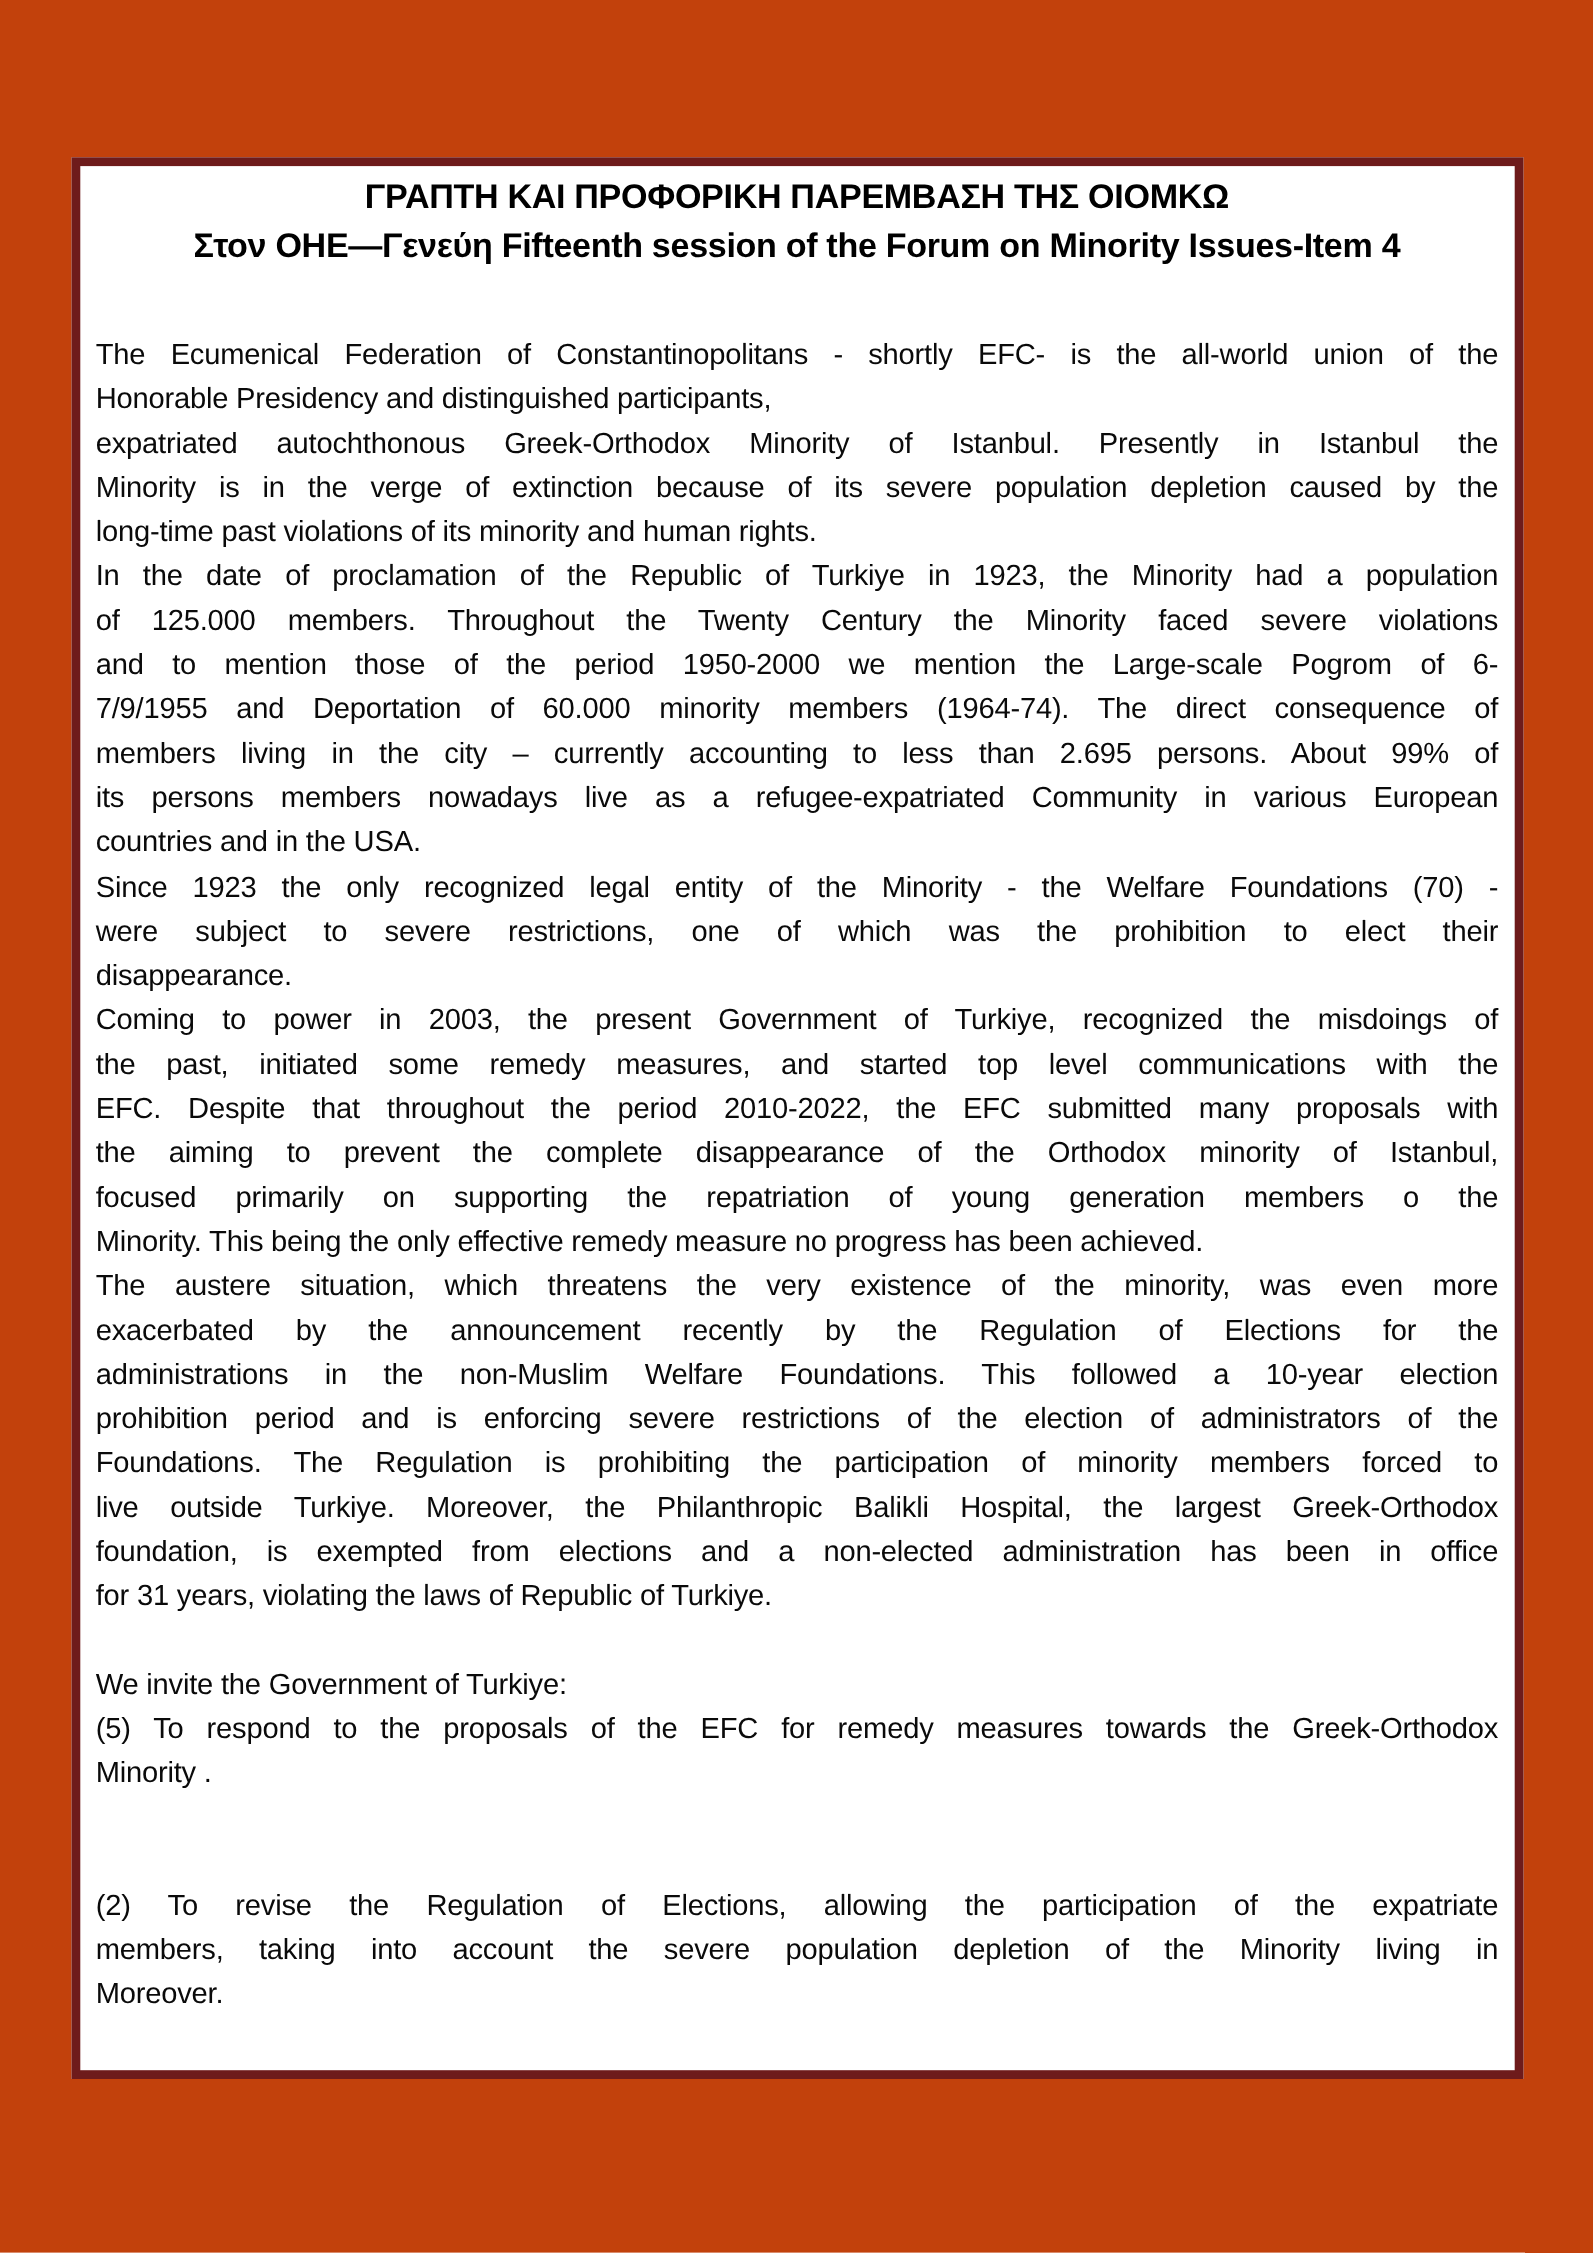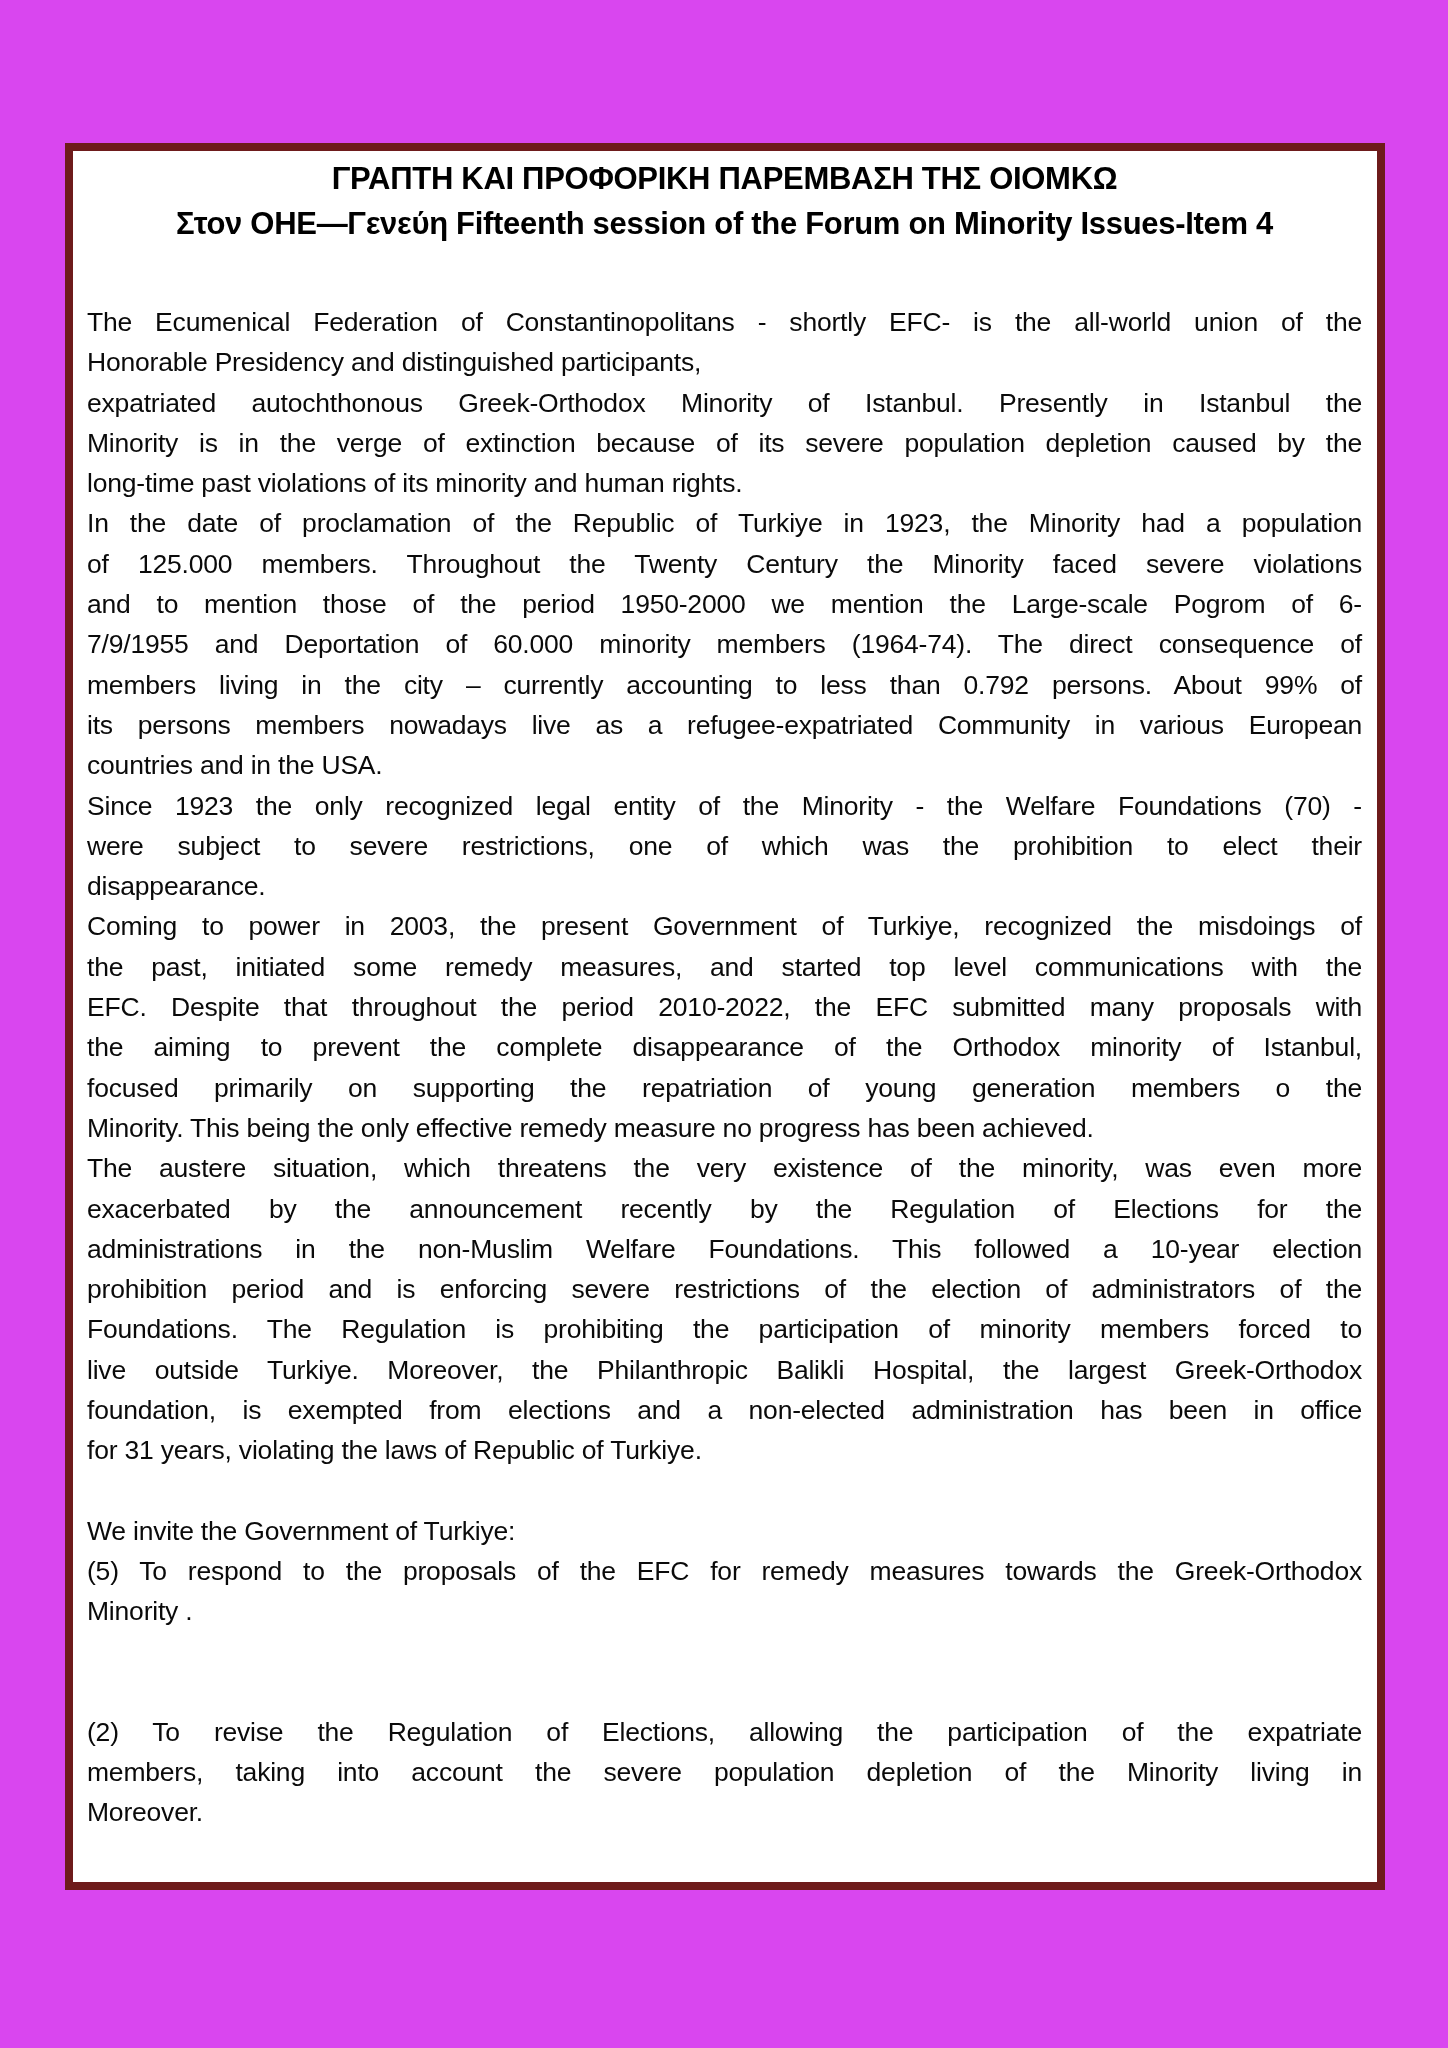--- a/index.html
+++ b/index.html
@@ -4,21 +4,21 @@
 <style>
   html, body {
     margin: 0;
     padding: 0;
     background: #ffffff;
   }
   .page {
     position: relative;
     width: 1448px;
     height: 2048px;
-    background: #d946ef;
+    background: #c2410c;
     font-family: "Liberation Sans", sans-serif;
     overflow: hidden;
   }
   .doc-box {
     position: absolute;
     left: 65px;
     top: 143px;
     width: 1320px;
     height: 1747px;
     box-sizing: border-box;
@@ -66,21 +66,21 @@
     <div class="doc-body" id="doc-body">
         <div class="line">The Ecumenical Federation of Constantinopolitans - shortly EFC- is the all-world union of the</div>
         <div class="line last">Honorable Presidency and distinguished participants,</div>
         <div class="line">expatriated autochthonous Greek-Orthodox Minority of Istanbul. Presently in Istanbul the</div>
         <div class="line">Minority is in the verge of extinction because of its severe population depletion caused by the</div>
         <div class="line last">long-time past violations of its minority and human rights.</div>
         <div class="line">In the date of proclamation of the Republic of Turkiye in  1923, the Minority had a population</div>
         <div class="line">of 125.000 members.  Throughout the Twenty Century the Minority faced severe violations</div>
         <div class="line">and to mention those of the period 1950-2000 we mention the Large-scale Pogrom of 6-</div>
         <div class="line">7/9/1955 and Deportation of 60.000 minority members (1964-74). The direct consequence of</div>
-        <div class="line">members living in the city – currently accounting to less than 0.792 persons. About   99% of</div>
+        <div class="line">members living in the city – currently accounting to less than 2.695 persons. About   99% of</div>
         <div class="line">its persons members nowadays live as a refugee-expatriated Community in various European</div>
         <div class="line last">countries and in the USA.</div>
         <div class="line">Since 1923 the only recognized legal entity of the Minority - the Welfare Foundations (70) -</div>
         <div class="line">were subject to severe restrictions, one of which was the prohibition to elect their</div>
         <div class="line last">disappearance.</div>
         <div class="line">Coming to power in 2003, the present Government of Turkiye, recognized the misdoings of</div>
         <div class="line">the past, initiated some remedy measures, and started top level communications with the</div>
         <div class="line">EFC. Despite that throughout the period 2010-2022, the EFC submitted many proposals with</div>
         <div class="line">the aiming to prevent the complete disappearance of the Orthodox minority of Istanbul,</div>
         <div class="line">focused primarily  on supporting the repatriation of young generation members o the</div>

